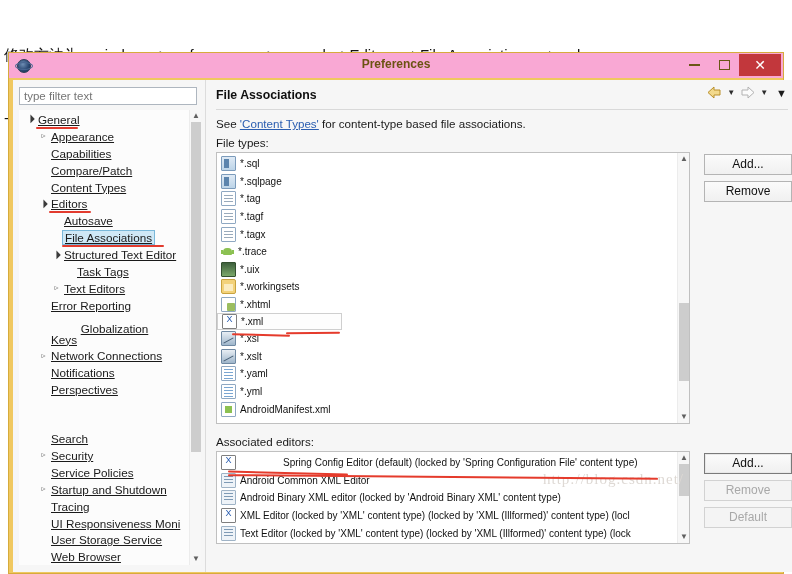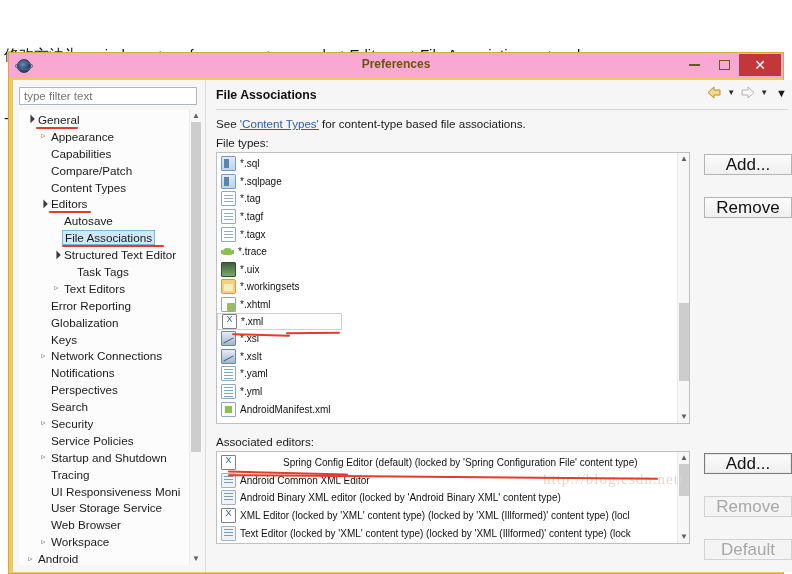--- a/index.html
+++ b/index.html
@@ -131,21 +131,21 @@
     color: #1a1a1a;
     white-space: nowrap;
     position: relative;
   }
   .tnode .arrow {
     width: 11px; flex:0 0 auto;
     font-size: 8px; color:#6f6f6f; text-align:center;
     line-height: 1;
   }
   .tnode .arrow.open { color:#3a3a3a; }
-  .tnode .lbl { padding-left:2px; }
+  .tnode .lbl { padding-left:2px;text-decoration:underline; }
   .tnode.sel .lbl {
     background:#cfe8f6;
     border:1px solid #7ab8d9;
     padding: 0 2px;
     margin-left: 0px;
     line-height: 13px;
   }
   .ul-red {
     position:absolute;
     height:2px; background:#e23b2e; border-radius:1px;
@@ -280,24 +280,24 @@
 
   .btncol {
     margin-left: 14px;
     width: 92px;
     flex: 0 0 auto;
     padding-top: 2px;
   }
   .btn {
     display:block;
     width: 88px; height: 21px;
-    margin-bottom: 22px;
+    margin-bottom: 6px;
     background: linear-gradient(#fbfbfb, #f0f0f0);
     border: 1px solid #b4b4b4;
-    font-size: 17px;
+    font-size: 12px;
     color: #111;
     text-align:center;
     line-height: 19px;
     box-sizing: border-box;
     font-family: "Liberation Sans", sans-serif;
   }
   .btn.disabled { color:#a8a8a8; border-color:#d2d2d2; background:#f4f4f4; }
   .btn.focus { border:1px solid #7a7a7a; box-shadow: inset 0 0 0 1px #e8e8e8; }
 
   
@@ -399,41 +399,41 @@
                 <span class="lbl">Task Tags</span>
               </div>
               <div class="tnode" style="padding-left: 32px;">
                 <span class="arrow">▹</span>
                 <span class="lbl">Text Editors</span>
               </div>
               <div class="tnode" style="padding-left: 19px;">
                 <span class="arrow">&nbsp;</span>
                 <span class="lbl">Error Reporting</span>
               </div>
-              <div class="tnode" style="padding-left: 19px;">
+              <div class="tnode" style="padding-left: 19px; flex-direction: column;">
                 <span class="arrow">&nbsp;</span>
                 <span class="lbl">Globalization</span>
               </div>
               <div class="tnode" style="padding-left: 19px;">
                 <span class="arrow">&nbsp;</span>
                 <span class="lbl">Keys</span>
               </div>
               <div class="tnode" style="padding-left: 19px;">
                 <span class="arrow">▹</span>
                 <span class="lbl">Network Connections</span>
               </div>
               <div class="tnode" style="padding-left: 19px;">
                 <span class="arrow">&nbsp;</span>
                 <span class="lbl">Notifications</span>
               </div>
               <div class="tnode" style="padding-left: 19px; text-align: center;">
                 <span class="arrow">&nbsp;</span>
                 <span class="lbl">Perspectives</span>
               </div>
-              <div class="tnode" style="padding-left: 19px;">
+              <div class="tnode" style="padding-left: 19px; margin-top: 32px;">
                 <span class="arrow">&nbsp;</span>
                 <span class="lbl">Search</span>
               </div>
               <div class="tnode" style="padding-left: 19px;">
                 <span class="arrow">▹</span>
                 <span class="lbl">Security</span>
               </div>
               <div class="tnode" style="padding-left: 19px; text-align: right;">
                 <span class="arrow">&nbsp;</span>
                 <span class="lbl">Service Policies</span>

